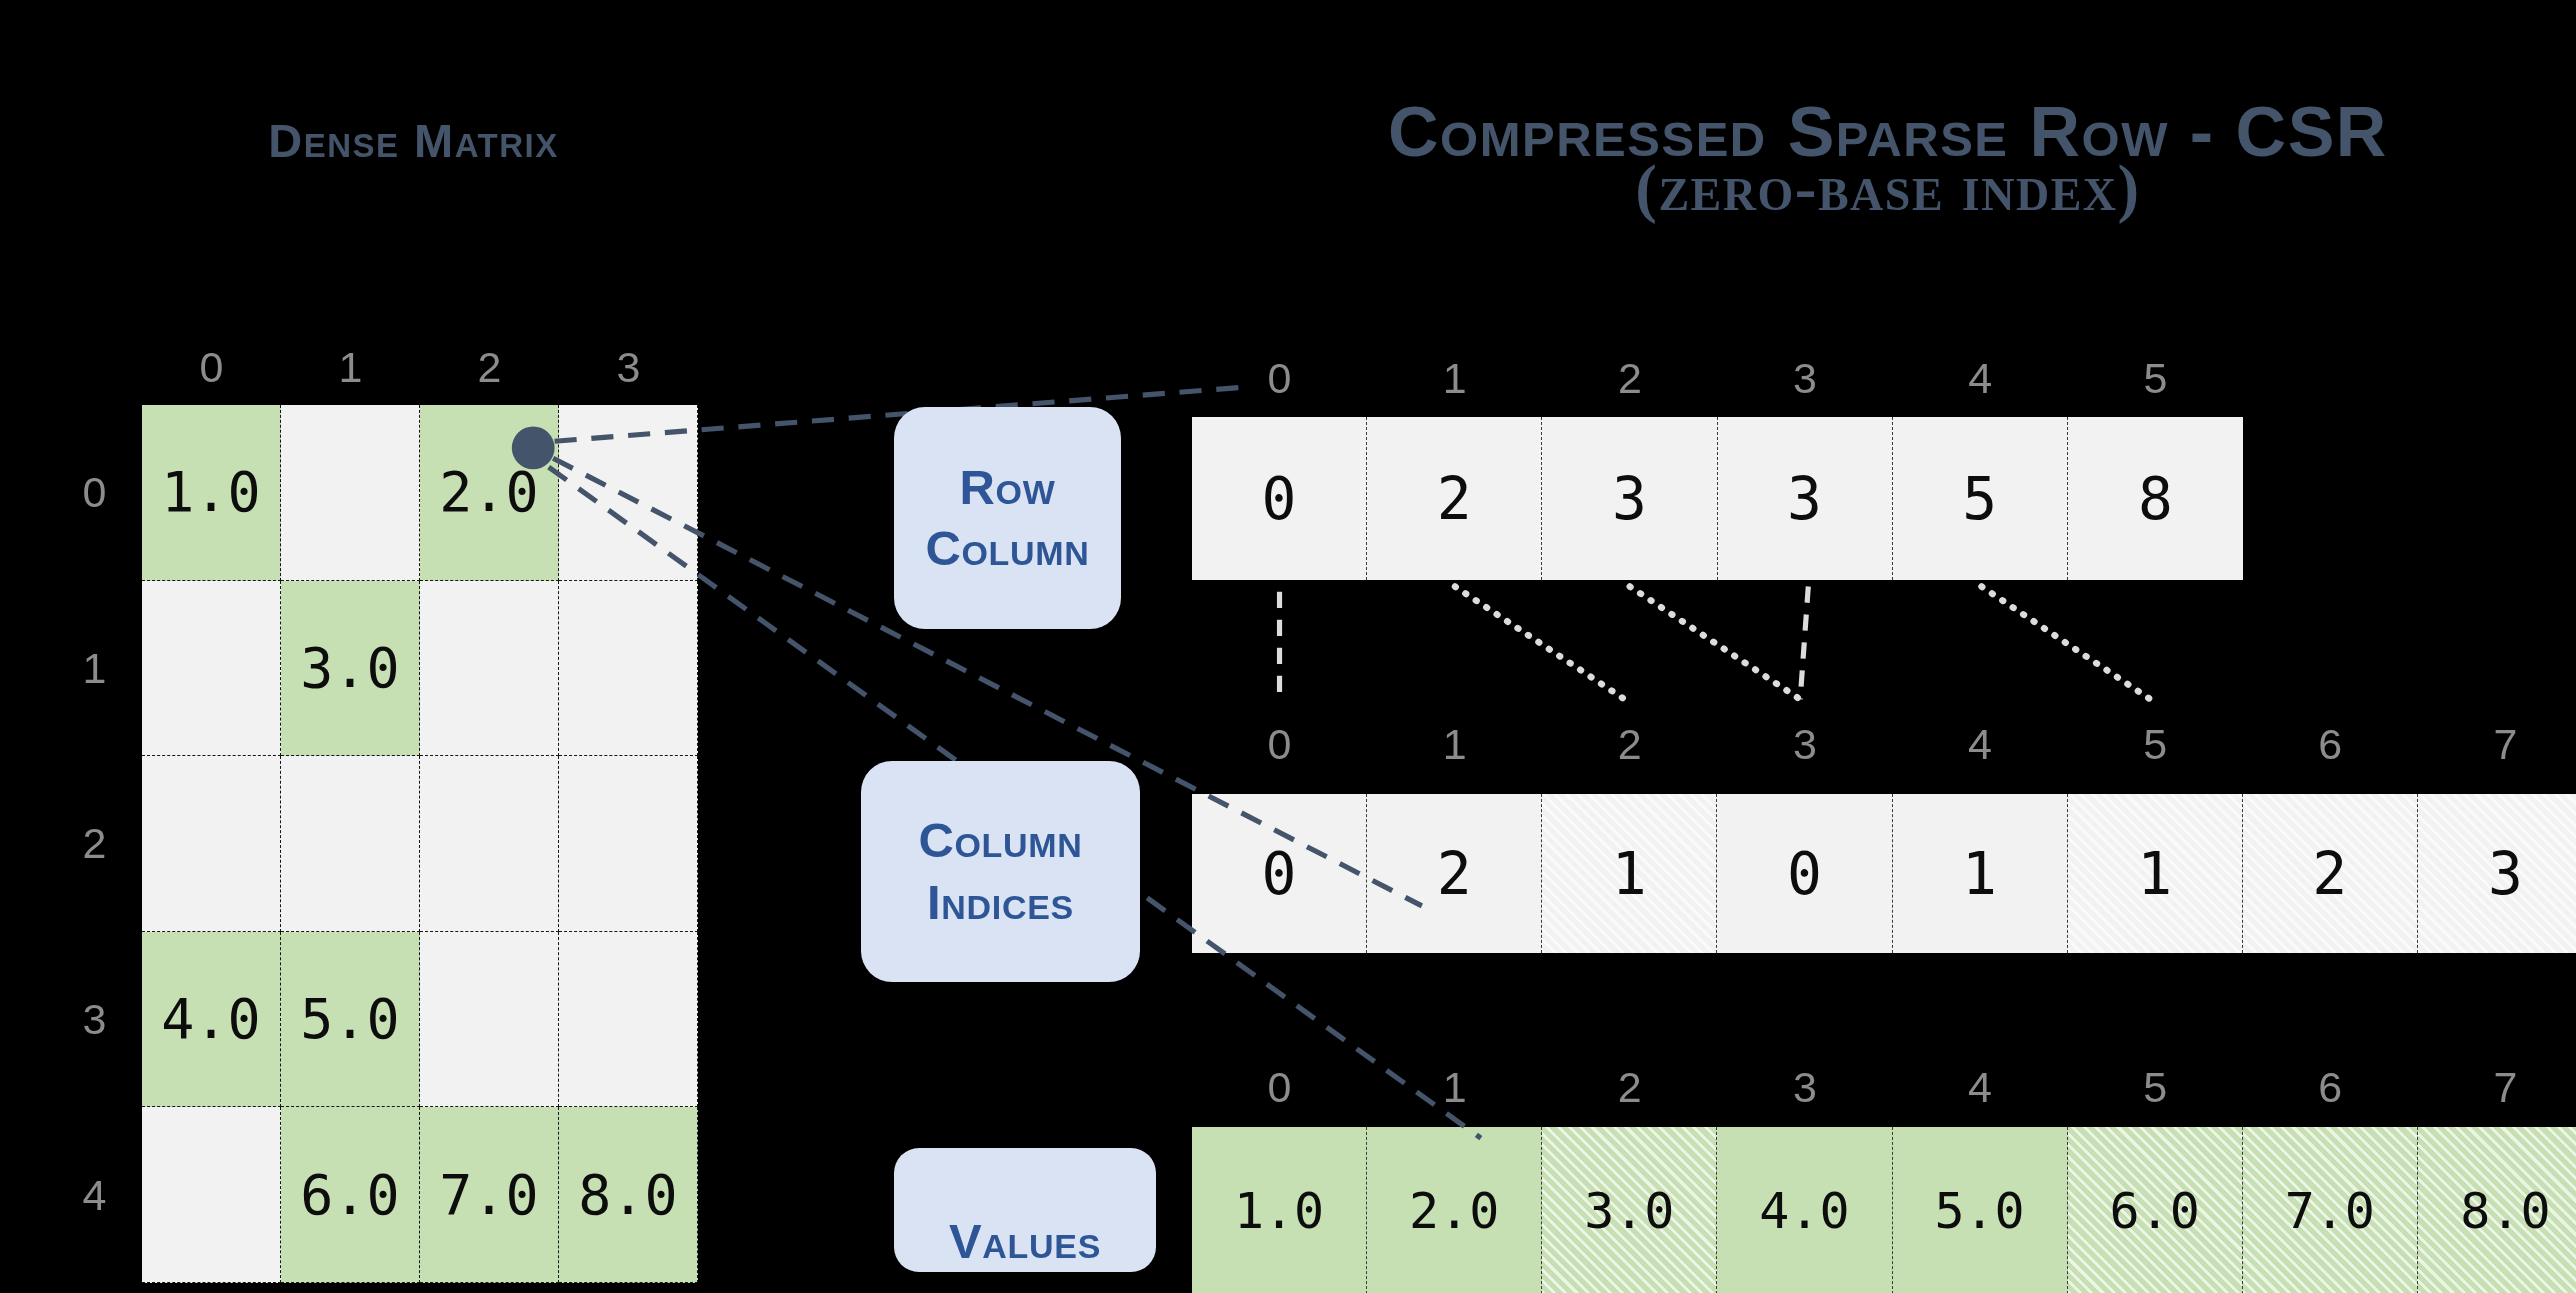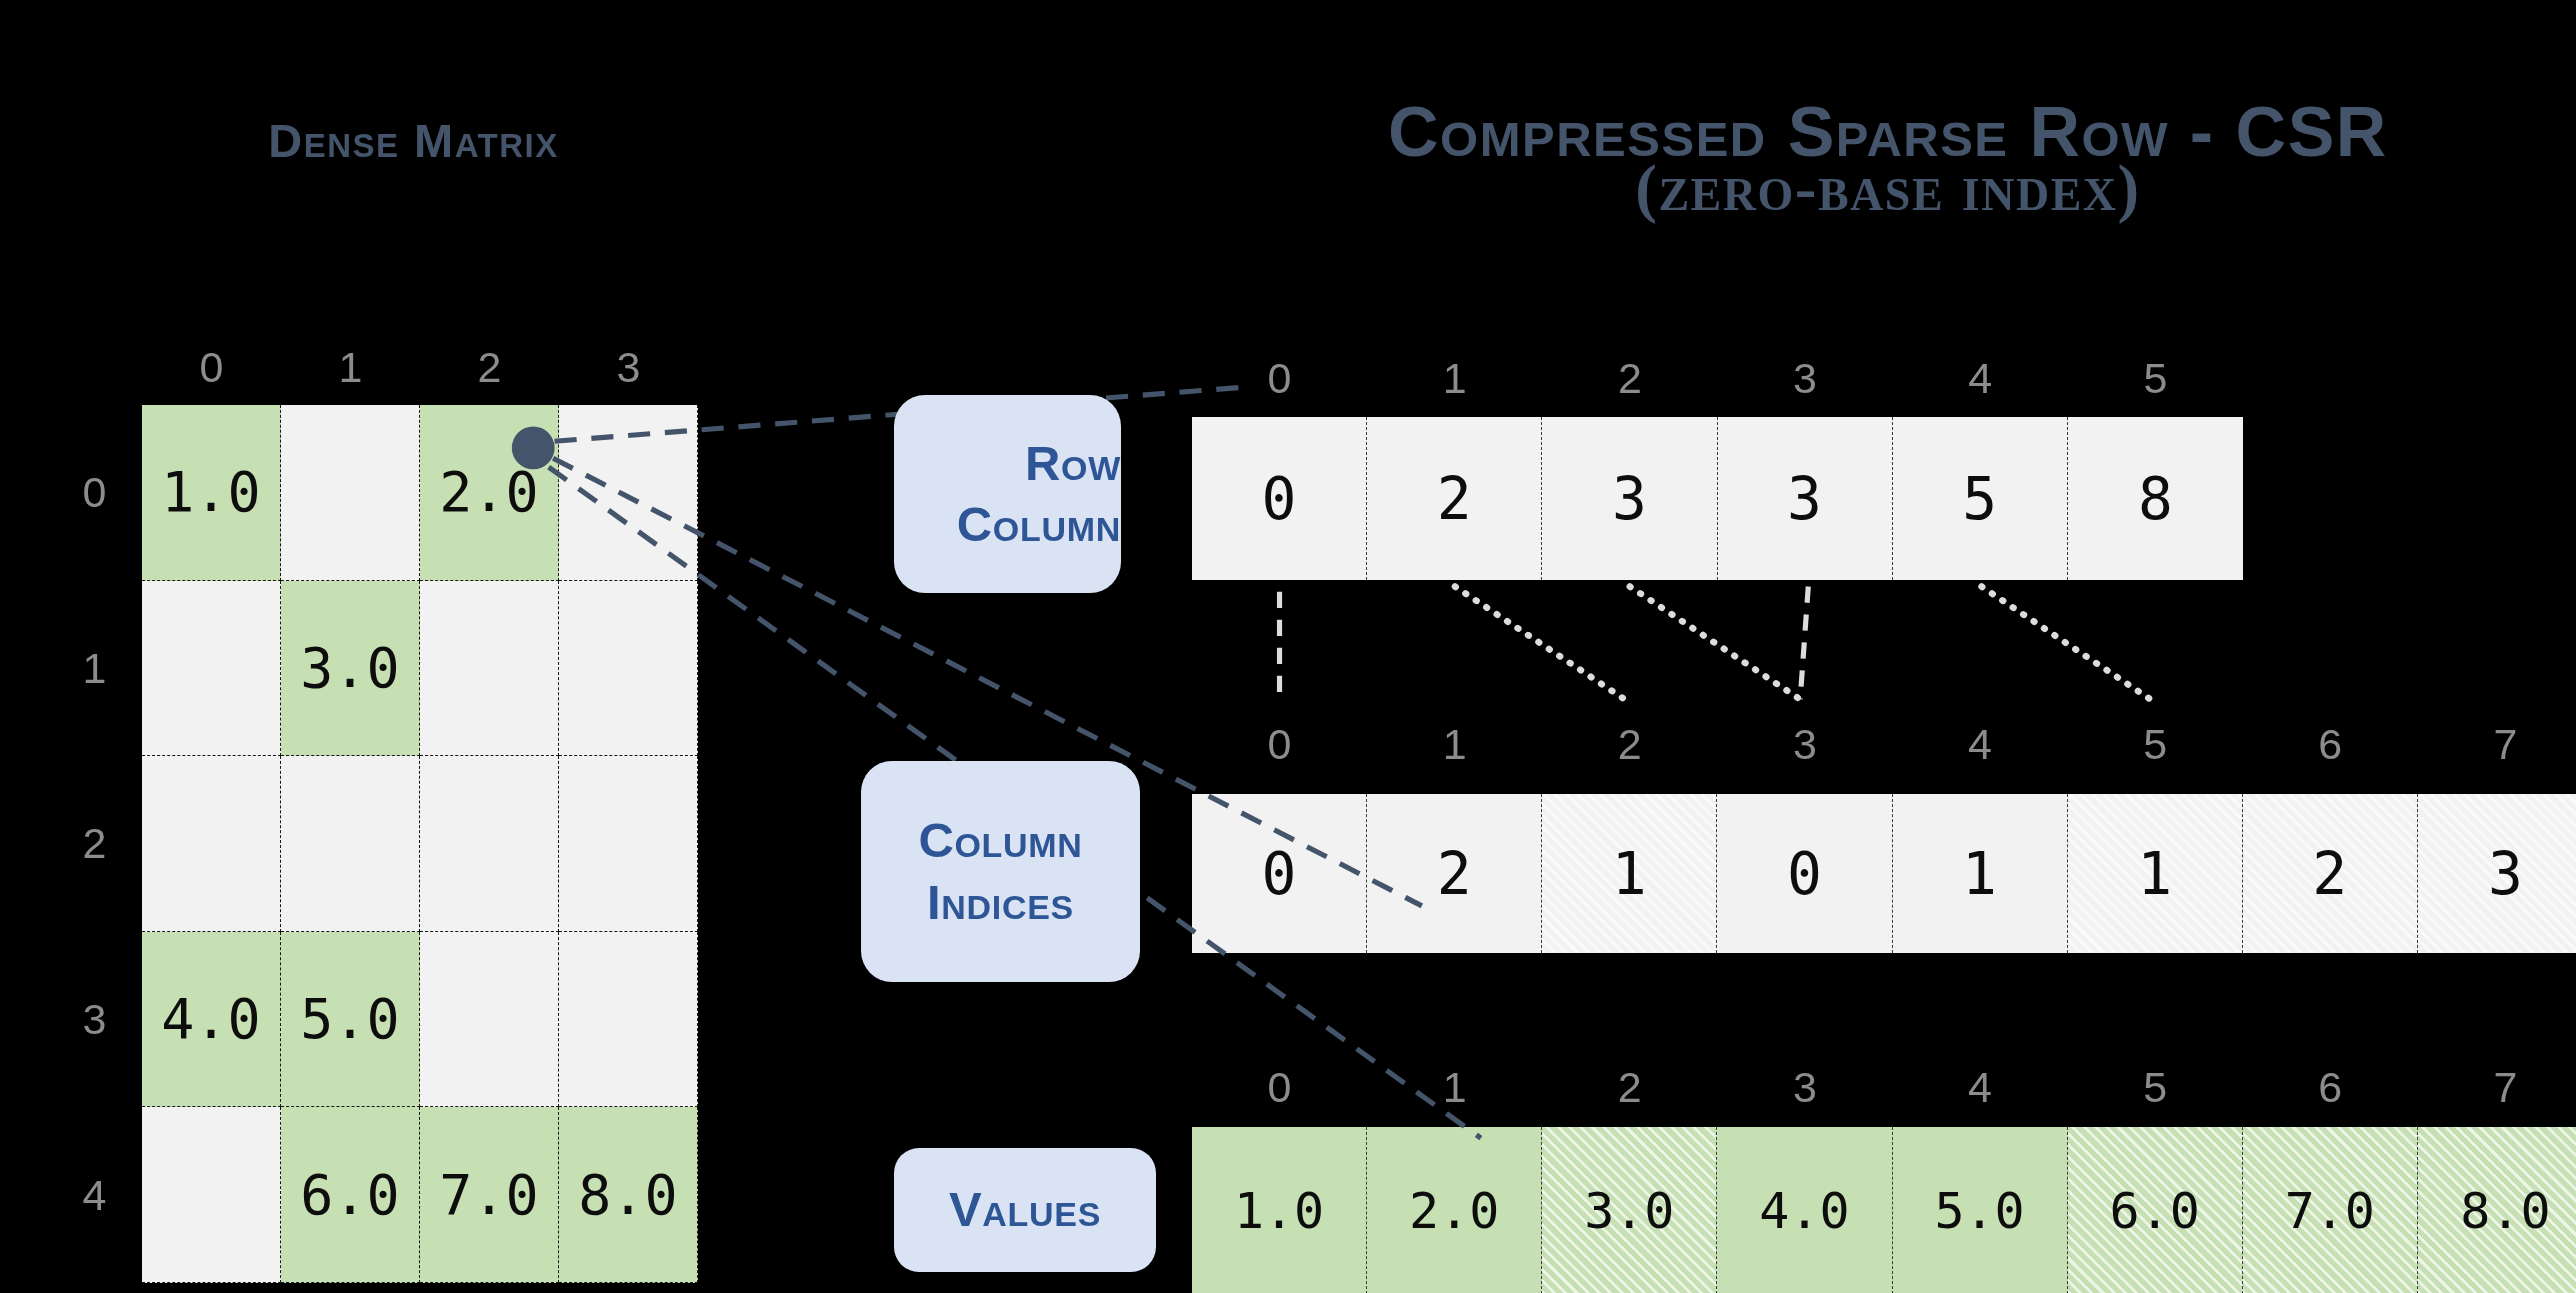--- a/index.html
+++ b/index.html
@@ -17,23 +17,23 @@
   .title-dense{left:111px; top:117px; width:605px; font-size:47px;}
   .title-csr1 {left:1254px; top:53px;  width:1268px; font-size:70px;margin-top:44px;}
   .title-csr2 {left:1254px; top:156px; width:1268px; font-size:65px;font-family:Liberation Serif, serif;}
   
   .label-box{
     background:var(--boxfill); border-radius:31px;
     display:flex; flex-direction:column; align-items:center; justify-content:center;
     color:var(--boxtext); font-weight:700; font-variant:small-caps;
     font-size:49px; line-height:1.25; letter-spacing:0.7px; z-index:5;
   }
-  .box-ro{left:894px; top:395px;  width:227px; height:198px;align-items:flex-end;}
+  .box-ro{left:894px; top:407px;  width:227px; height:222px;}
   .box-ci{left:861px; top:761px; width:279px; height:221px;}
-  .box-v {left:894px; top:1148px; width:262px; height:124px; border-radius:25px;}
+  .box-v {left:894px; top:1148px; width:262px; height:124px; border-radius:25px;justify-content:flex-end;}
   
   .dm-grid{
     left:142px; top:405px; width:556px; height:878px;
     display:grid; grid-template-columns:repeat(4,1fr); grid-template-rows:repeat(5,1fr);
     z-index:1;
   }
   .dm-cell{
     border-right:1.5px dashed #151515; border-bottom:1.5px dashed #151515;
     display:flex; align-items:center; justify-content:center;
     font-family:"DejaVu Sans Mono", monospace; font-size:55px; color:#0d0d0d;

